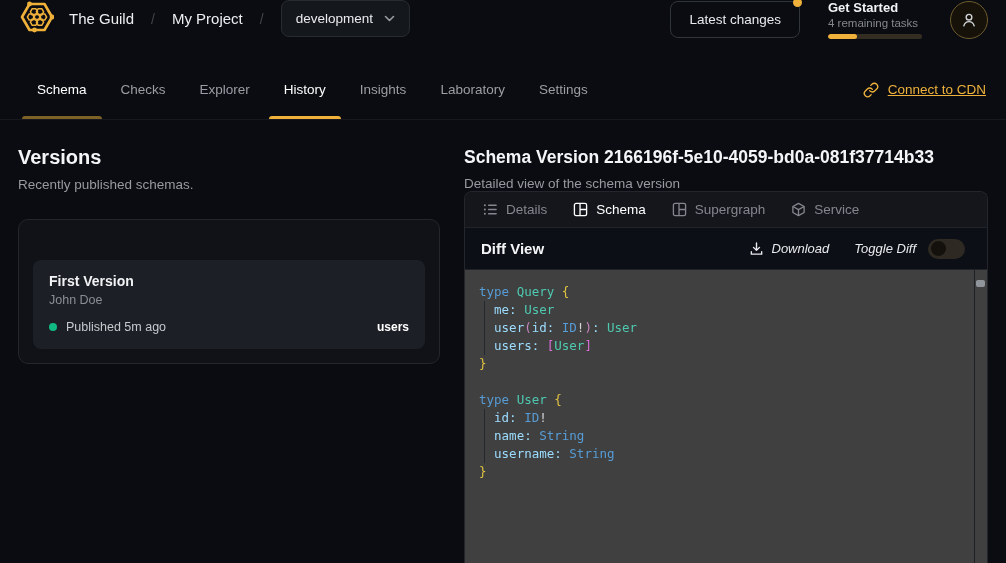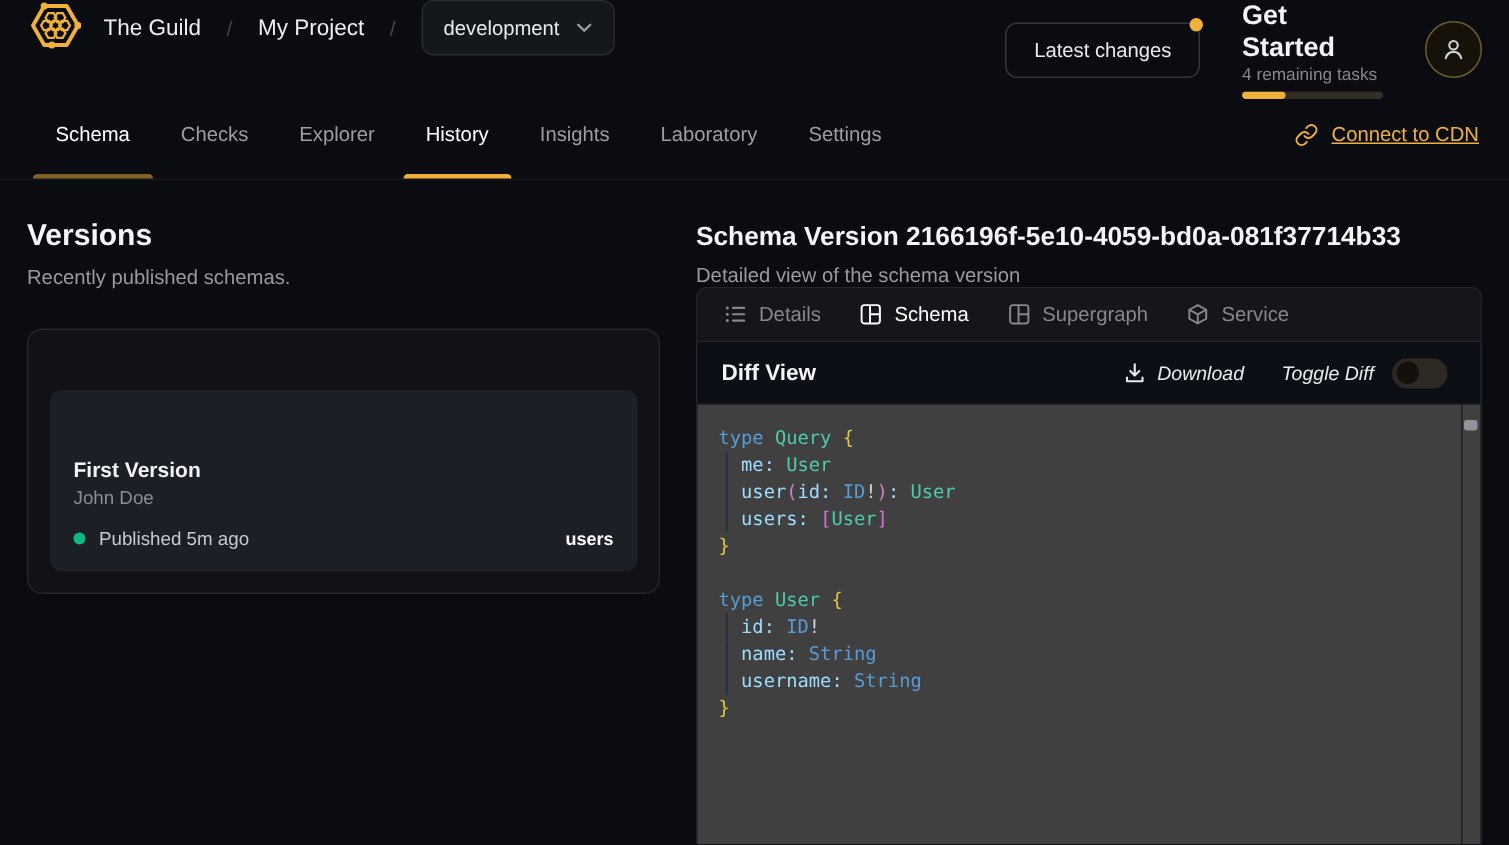--- a/index.html
+++ b/index.html
@@ -23,21 +23,21 @@
     background:#14171c; border:1px solid #272b32; border-radius:8px;
     padding:10px 14px; font-size:13.5px; color:#e8eaed; cursor:pointer;
   }
   .hdr-right { margin-left:auto; display:flex; align-items:center; gap:28px; }
   .latest-btn {
     position:relative; background:transparent; border:1px solid #31353c;
     border-radius:8px; padding:10px 18px; color:#e8eaed; font-size:13.5px; cursor:pointer;
   }
   .latest-dot { position:absolute; top:-4px; right:-3px; width:9px; height:9px; border-radius:50%; background:#f0b13b; }
   .get-started { width:94px; cursor:pointer; }
-  .gs-title { font-size:18px; font-weight:700; color:#f2f3f5; }
+  .gs-title { font-size:13px; font-weight:700; color:#f2f3f5; }
   .gs-sub { font-size:11.5px; color:#84878d; margin-top:2px; }
   .gs-bar { margin-top:5px; height:5px; border-radius:3px; background:#332d22; overflow:hidden; }
   .gs-fill { height:100%; border-radius:3px; background:#f0b13b; }
   .avatar {
     width:38px; height:38px; border-radius:50%; flex:none;
     border:1.5px solid #6d5b2c; background:#16120a;
     display:flex; align-items:center; justify-content:center; cursor:pointer;
   }
 
   
@@ -52,21 +52,21 @@
   .ind.dim { background:#7e6225; }
   .cdn-link { margin-left:auto; display:flex; align-items:center; gap:9px; color:#eeb13c; font-size:13.5px; font-weight:500; cursor:pointer;text-decoration:underline; }
 
   
   .main { display:flex; height:443px; }
   .left-col { width:464px; flex:none; padding:26px 24px 0 18px; }
   .pane-title { font-size:20px; font-weight:700; color:#f4f5f7; margin:0; }
   .pane-sub { font-size:13.5px; color:#979aa0; margin-top:8px; }
   .vcard { margin-top:27px; background:#101217; border:1px solid #23262c; border-radius:10px; padding:40px 14px 14px; }
   .vinner { background:#1c1f25; border-radius:8px; padding:13px 16px 15px; cursor:pointer; }
-  .vname { font-size:14px; font-weight:600; color:#f2f3f5;margin-top:32px; }
+  .vname { font-size:14px; font-weight:600; color:#f2f3f5; }
   .vauthor { font-size:12.5px; color:#8b8e94; margin-top:4px; }
   .vrow { display:flex; align-items:center; gap:9px; margin-top:13px; }
   .vdot { width:8px; height:8px; border-radius:50%; background:#10b981; flex:none; }
   .vstatus { font-size:12.5px; color:#c6c9cd; }
   .vservice { margin-left:auto; font-size:12px; font-weight:700; color:#ffffff; }
 
   .right-col { flex:1; padding:27px 18px 0 0; display:flex; flex-direction:column; }
   .detail-title { font-size:17.5px; font-weight:700; color:#f4f5f7; margin:0; }
   .detail-sub { font-size:13.5px; color:#979aa0; margin-top:8px; }
   .panel {

